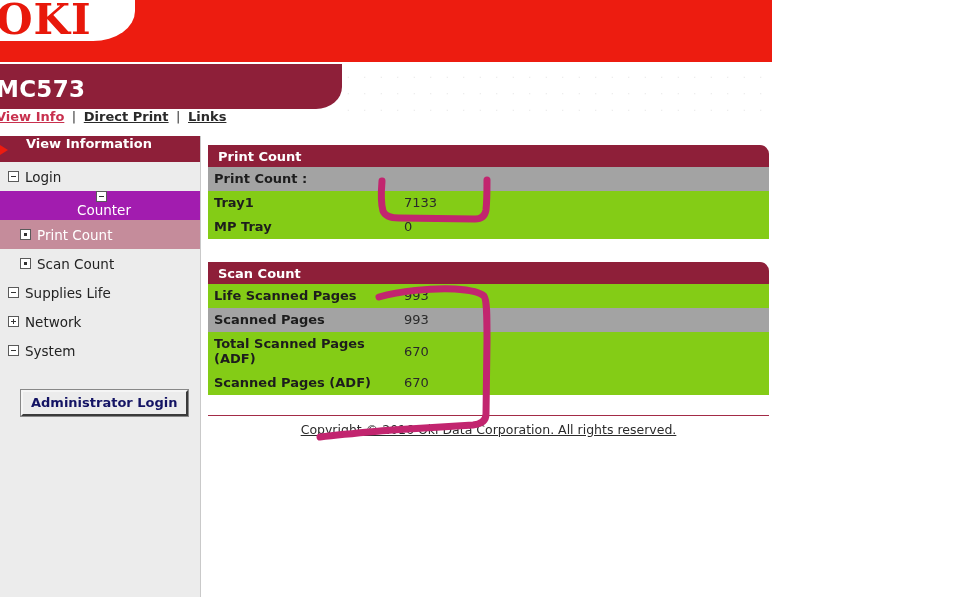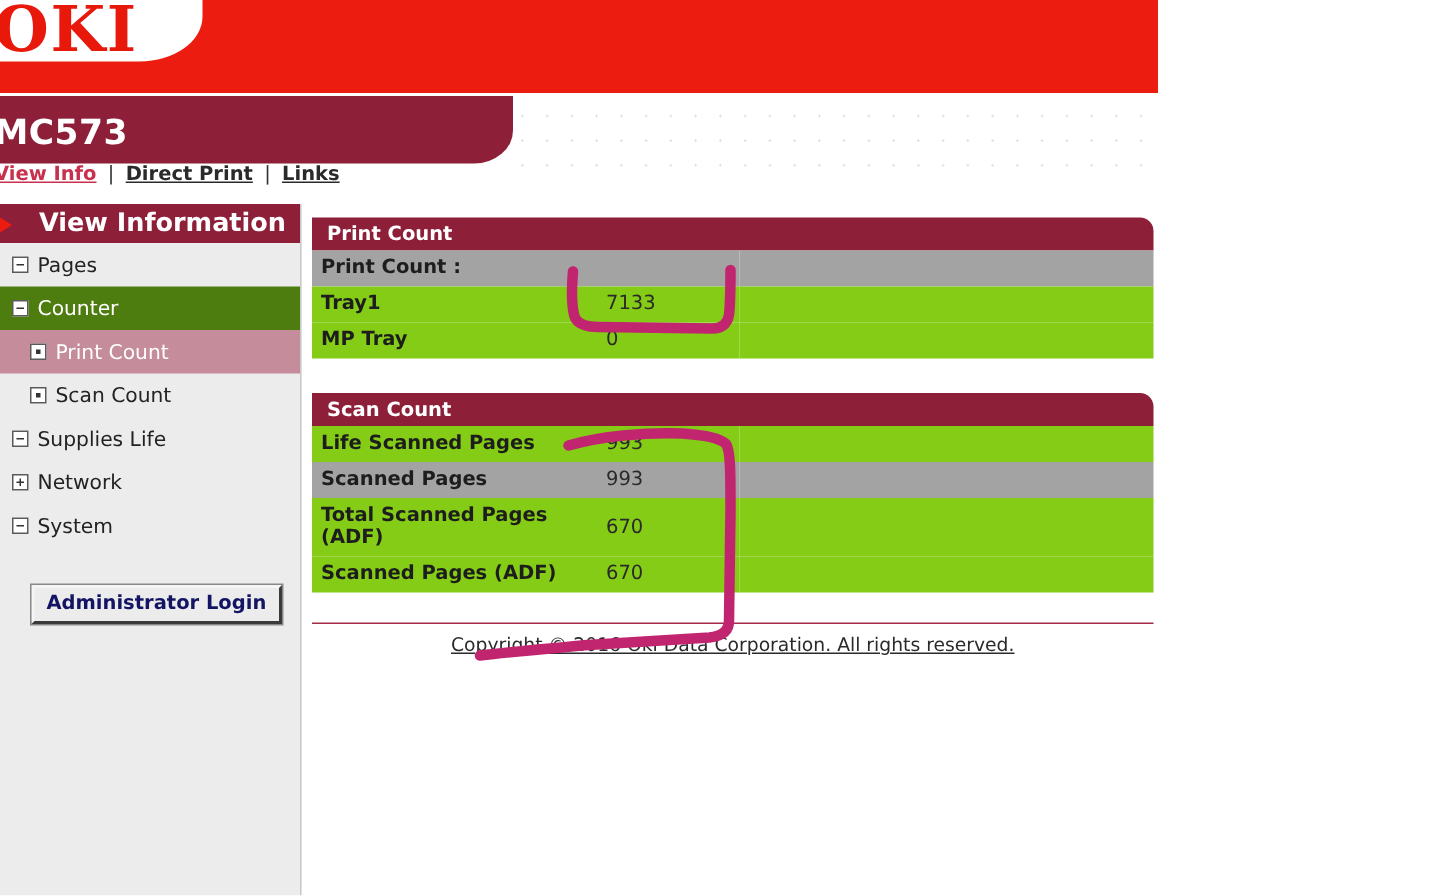--- a/index.html
+++ b/index.html
@@ -61,35 +61,35 @@
   .nav-sep { color:#333; font-weight:normal; padding:0 3px; }
 
   
   .sidebar {
     position:absolute; left:0; top:136px; width:201px; height:461px;
     background:#ECECEC;
     border-right:1px solid #c9c9c9;
   }
   .sb-header {
     position:relative; height:26px; background:#8E1F39;
-    color:#fff; font-size:17px; font-weight:bold;
-    display:flex; align-items:center; padding-left:26px;
+    color:#fff; font-size:13px; font-weight:bold;
+    display:flex; align-items:flex-start; padding-left:26px;
   }
   .sb-header-arrow {
     position:absolute; left:0px; top:9px; width:0; height:0;
     border-top:5px solid transparent; border-bottom:5px solid transparent;
     border-left:8px solid #ED1C10;
   }
   .sb-item {
     height:29px; display:flex; align-items:center;
     font-size:13.5px; color:#232323; padding-left:8px;
     cursor:pointer;
   }
   .sb-item.level2 { padding-left:20px; }
-  .sb-item.group-open { background:#4d7c0f; color:#ffffff; }
+  .sb-item.group-open { background:#a21caf; color:#ffffff;flex-direction:column; }
   .sb-item.selected { background:#C58C9B; color:#ffffff; }
   .sb-ico {
     display:inline-block; width:11px; height:11px;
     border:1px solid #5a5a5a; background:#fff;
     margin-right:6px; position:relative; flex:0 0 auto;
   }
   .sb-ico::before {
     content:""; position:absolute; left:2px; top:4px;
     width:5px; height:1px; background:#333;
   }
@@ -173,21 +173,21 @@
   </div>
 
   <div class="sidebar">
     <div class="sb-header">
       <div class="sb-header-arrow"></div>
       <span>View Information</span>
     </div>
 
     <div class="sb-item">
       <span class="sb-ico"></span>
-      <span>Pages</span>
+      <span>Login</span>
     </div>
 
     <div class="sb-item group-open">
       <span class="sb-ico"></span>
       <span>Counter</span>
     </div>
 
     <div class="sb-item level2 selected">
       <span class="sb-ico dot"></span>
       <span>Print Count</span>

